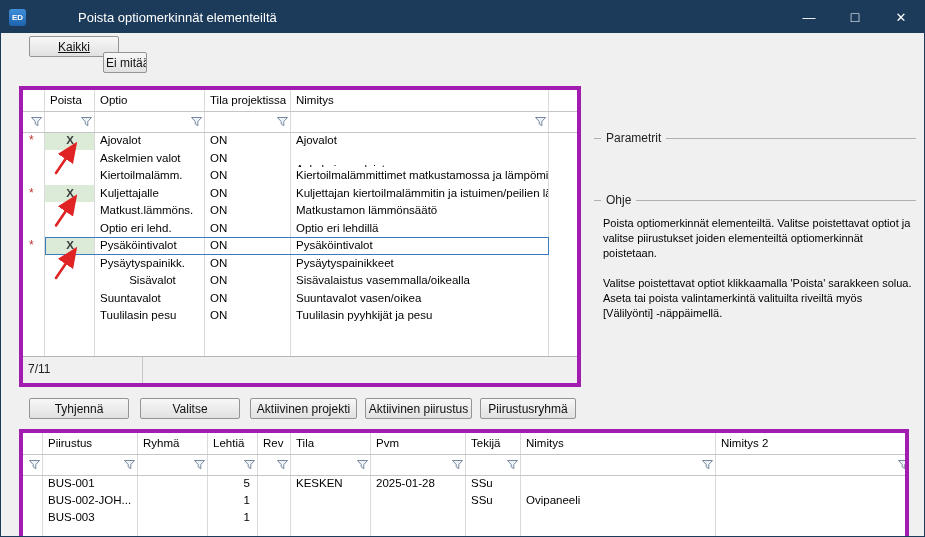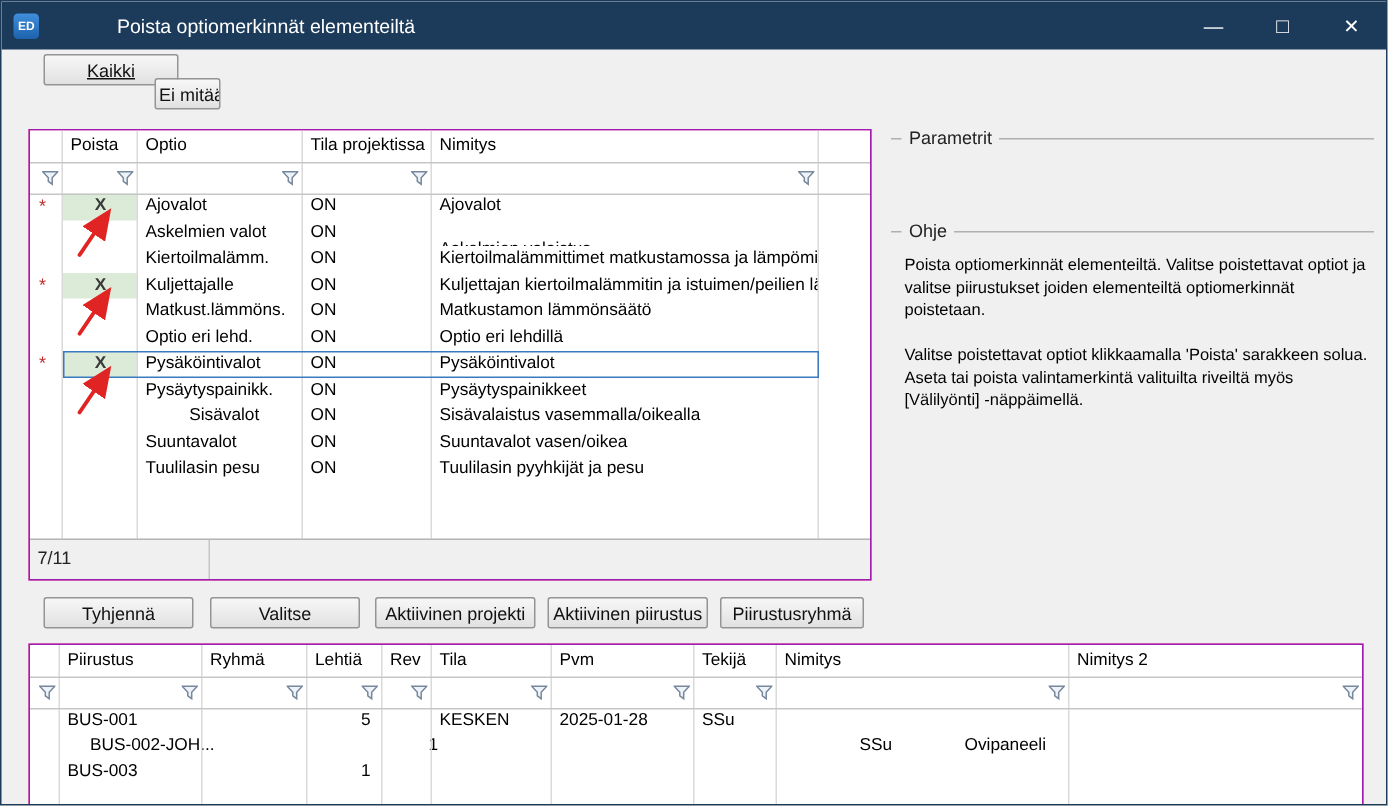--- a/index.html
+++ b/index.html
@@ -5,42 +5,42 @@
   html,body{margin:0;padding:0;}
   body{font-family:"Liberation Sans",sans-serif;background:#6e6e6e;}
   .window{position:relative;width:925px;height:537px;background:#f0f0f0;border:1px solid #1c3b5a;overflow:hidden;box-sizing:border-box;}
   .titlebar{position:absolute;left:0;top:0;right:0;height:32px;display:flex;align-items:center;color:#fff;}
   .app-icon{width:17px;height:17px;margin-left:8px;border-radius:3px;background:linear-gradient(#3f8fdc,#1e62ad);font-size:8px;font-weight:bold;display:flex;align-items:center;justify-content:center;flex:0 0 auto;color:#fff;}
   .titlebar .title{margin-left:9px;font-size:13px;white-space:nowrap;}
   .win-btns{margin-left:auto;display:flex;height:100%;}
   .win-btn{width:46px;display:flex;align-items:center;justify-content:center;font-size:13px;}
   .win-btn.mx{font-size:14px;}
   button.btn{position:absolute;height:21px;border:1px solid #949494;border-radius:2px;background:linear-gradient(#f7f7f7,#e1e1e1);font-family:inherit;font-size:12px;color:#111;padding:0 2px;white-space:nowrap;overflow:hidden;}
-  .panel{position:absolute;background:#ec4899;border:1px solid #a21caf;box-sizing:border-box;}
+  .panel{position:absolute;background:#737373;border:4px solid #a21caf;box-sizing:border-box;}
   .grid{position:relative;overflow:hidden;background:#fff;}
   .row{display:flex;position:relative;}
   .hrow{height:21px;}
   .frow{height:21px;}
   .drow{height:17.5px;}
   .cell{flex:0 0 auto;box-sizing:border-box;padding-left:5px;font-size:11.5px;white-space:nowrap;overflow:hidden;color:#000;}
   .hcell{line-height:21px;}
   .fcell{display:flex;align-items:center;justify-content:flex-end;padding-right:3px;}
   .dcell,.mcell{line-height:17.5px;}
   .mcell{padding-left:6px;font-size:12px;}
   .pcell{text-align:center;padding-left:0;font-weight:bold;}
   .num{text-align:right;padding-right:8px;padding-left:0;}
   .funnel{display:inline-flex;}
   .vline{position:absolute;top:0;bottom:0;width:1px;background:#dadada;}
   .hline{position:absolute;left:0;right:0;height:1px;background:#c6c6c6;}
   .sel-outline{position:absolute;border:1px solid #3a7bbf;box-sizing:border-box;pointer-events:none;}
   .arrows{position:absolute;left:0;top:0;pointer-events:none;}
   .footerbar{position:absolute;left:0;right:0;bottom:0;height:26px;background:#f0f0f0;border-top:1px solid #b5b5b5;font-size:12px;line-height:25px;color:#222;}
   .footerbar .count{padding-left:5px;}
   .fdivider{position:absolute;left:119px;top:0;bottom:0;width:1px;background:#c6c6c6;}
-  .group{position:absolute;border-top:1px solid #b0b0b0;}
+  .group{position:absolute;border-top:1px solid #b0b0b0;margin-top:46px;}
   .group-label{position:absolute;top:-8px;left:7px;background:#f0f0f0;padding:0 5px;font-size:12px;color:#222;}
   .checkbox-row{display:flex;align-items:center;margin:13px 0 0 9px;}
   .checkbox{width:13px;height:13px;background:#fff;border:1px solid #6b6b6b;flex:0 0 auto;box-sizing:border-box;}
   .checkbox-label{margin-left:7px;font-size:12px;color:#000;}
   .help-text{margin:15px 2px 0 9px;font-size:11px;line-height:15px;color:#000;}
   p{margin:0;}
   .help-text p + p{margin-top:15px;}
 </style>
 </head>
 <body>
@@ -316,21 +316,21 @@
           <div class="cell mcell" style="width: 20px;"></div>
           <div class="cell dcell" style="width: 95px; line-height: 17px;">BUS-001</div>
           <div class="cell dcell" style="width: 70px; line-height: 17px;"></div>
           <div class="cell dcell num" style="width: 50px; line-height: 17px;">5</div>
           <div class="cell dcell" style="width: 33px; line-height: 17px;"></div>
           <div class="cell dcell" style="width: 80px; line-height: 17px;">KESKEN</div>
           <div class="cell dcell" style="width: 95px; line-height: 17px;">2025-01-28</div>
           <div class="cell dcell" style="width: 55px; line-height: 17px;">SSu</div>
           <div class="cell dcell" style="width: 196px; line-height: 17px;"></div>
         </div>
-        <div class="row drow" style="height: 17px; gap: 15px;">
+        <div class="row drow" style="height: 17px;">
           <div class="cell mcell" style="width: 20px;"></div>
           <div class="cell dcell" style="width: 95px; line-height: 17px;">BUS-002-JOH...</div>
           <div class="cell dcell" style="width: 70px; line-height: 17px;"></div>
           <div class="cell dcell num" style="width: 50px; line-height: 17px;">1</div>
           <div class="cell dcell" style="width: 33px; line-height: 17px;"></div>
           <div class="cell dcell" style="width: 80px; line-height: 17px;"></div>
           <div class="cell dcell" style="width: 95px; line-height: 17px;"></div>
           <div class="cell dcell" style="width: 55px; line-height: 17px;">SSu</div>
           <div class="cell dcell" style="width: 195px; line-height: 17px;">Ovipaneeli</div>
           <div class="cell dcell" style="width: 196px; line-height: 17px;"></div>

